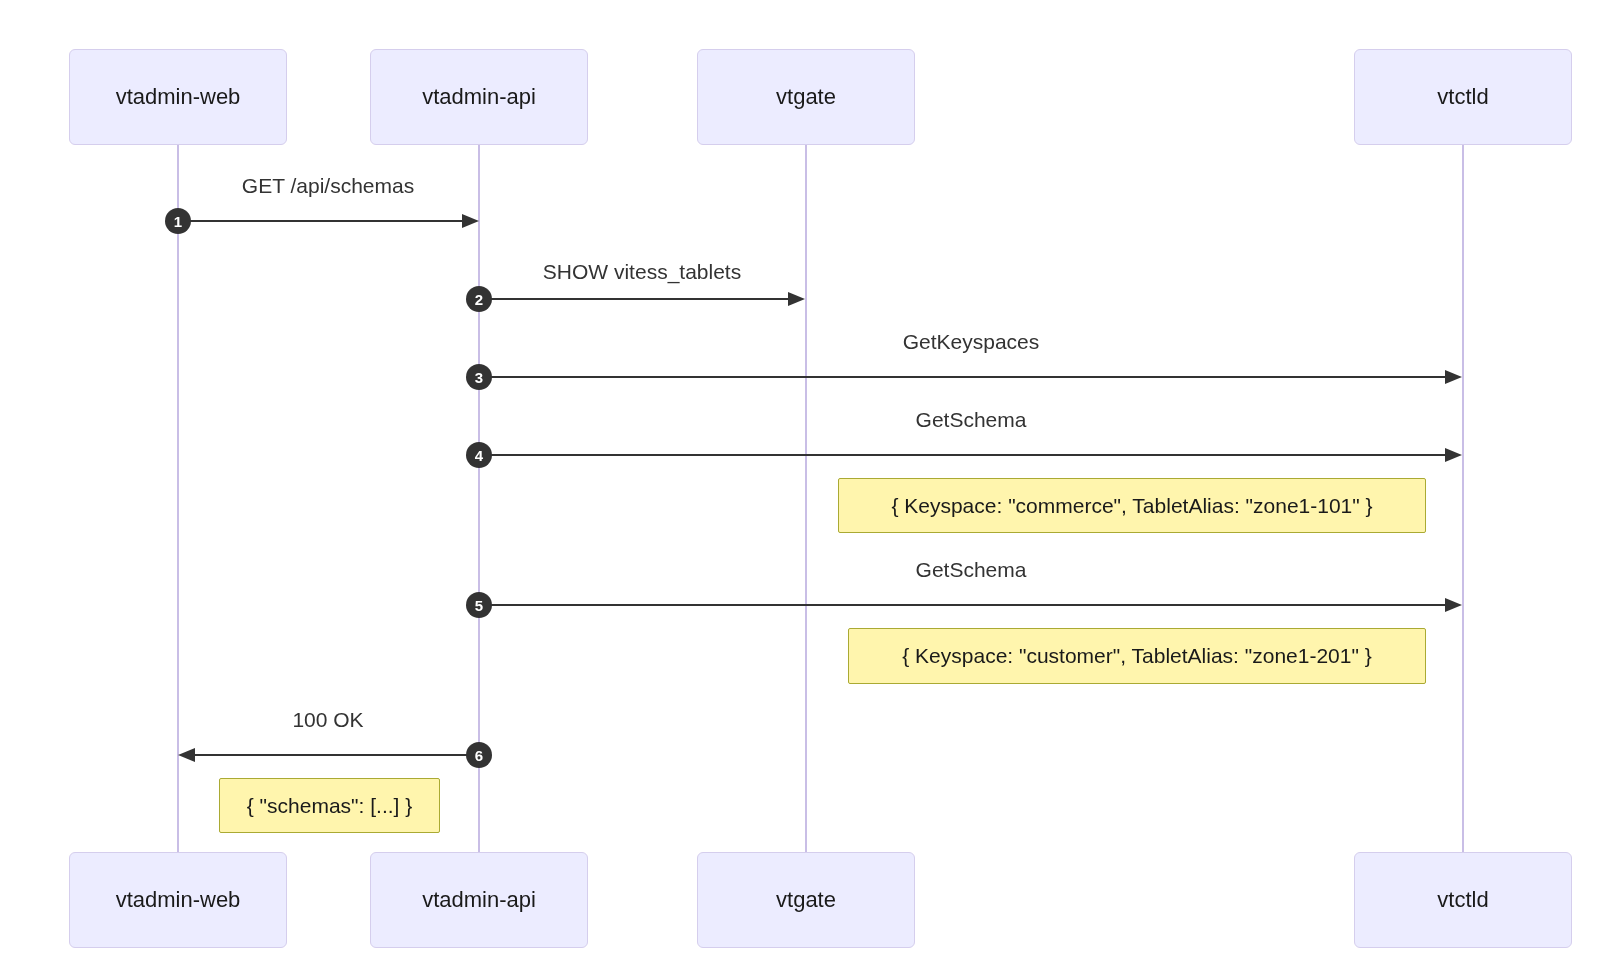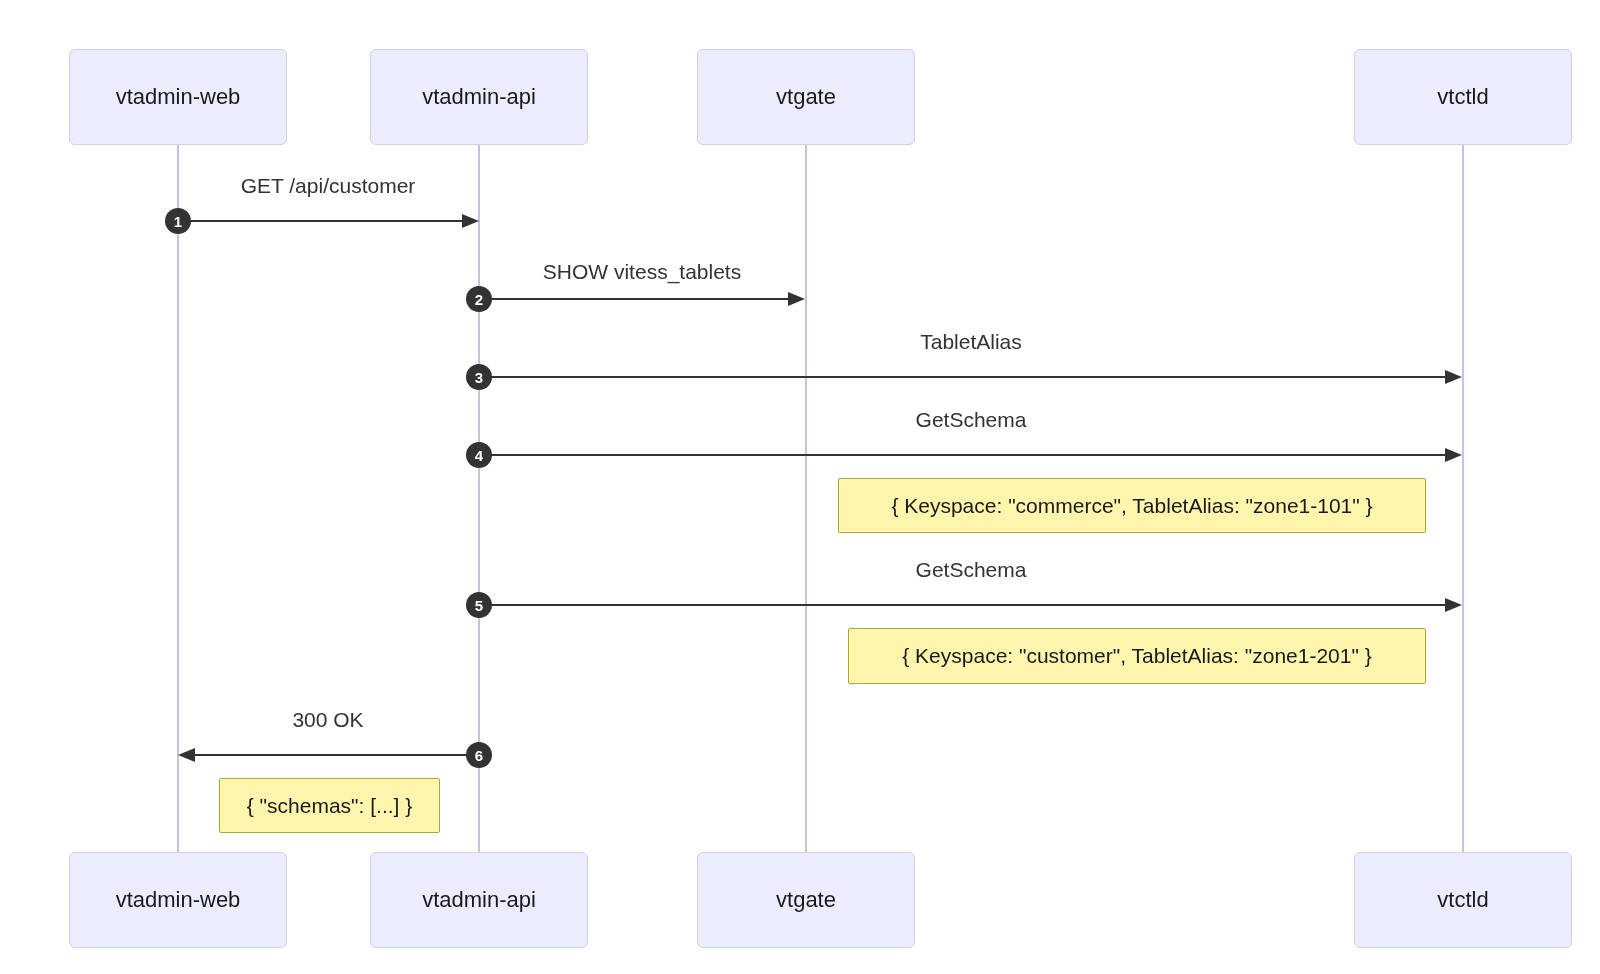--- a/index.html
+++ b/index.html
@@ -116,39 +116,39 @@
     <span>vtadmin-api</span>
   </div>
   <div class="actor top" style="left:697px">
     <span>vtgate</span>
   </div>
   <div class="actor top" style="left:1354px">
     <span>vtctld</span>
   </div>
 
   <div>
-    <div class="msg-label" style="left:328px;top:174px">GET /api/customer</div>
+    <div class="msg-label" style="left:328px;top:174px">GET /api/schemas</div>
     <div class="msg-line" style="left:178px;top:220px;width:287px"></div>
     <div class="arrow-right" style="left:462px;top:214px"></div>
     <div class="seq-badge" style="left:165px;top:208px">
       <span>1</span>
     </div>
   </div>
 
   <div>
     <div class="msg-label" style="left:642px;top:260px">SHOW vitess_tablets</div>
     <div class="msg-line" style="left:479px;top:298px;width:313px"></div>
     <div class="arrow-right" style="left:788px;top:292px"></div>
     <div class="seq-badge" style="left:466px;top:286px">
       <span>2</span>
     </div>
   </div>
 
   <div>
-    <div class="msg-label" style="left:971px;top:330px">TabletAlias</div>
+    <div class="msg-label" style="left:971px;top:330px">GetKeyspaces</div>
     <div class="msg-line" style="left:479px;top:376px;width:969px"></div>
     <div class="arrow-right" style="left:1445px;top:370px"></div>
     <div class="seq-badge" style="left:466px;top:364px">
       <span>3</span>
     </div>
   </div>
 
   <div>
     <div class="msg-label" style="left:971px;top:408px">GetSchema</div>
     <div class="msg-line" style="left:479px;top:454px;width:969px"></div>
@@ -169,21 +169,21 @@
     <div class="seq-badge" style="left:466px;top:592px">
       <span>5</span>
     </div>
   </div>
 
   <div class="note" style="left:848px;top:628px;width:578px;height:56px">
     <span>{ Keyspace: "customer", TabletAlias: "zone1-201" }</span>
   </div>
 
   <div>
-    <div class="msg-label" style="left:328px;top:708px">300 OK</div>
+    <div class="msg-label" style="left:328px;top:708px">100 OK</div>
     <div class="msg-line" style="left:193px;top:754px;width:286px"></div>
     <div class="arrow-left" style="left:178px;top:748px"></div>
     <div class="seq-badge" style="left:466px;top:742px">
       <span>6</span>
     </div>
   </div>
 
   <div class="note" style="left:219px;top:778px;width:221px;height:55px">
     <span>{ "schemas": [...] }</span>
   </div>

